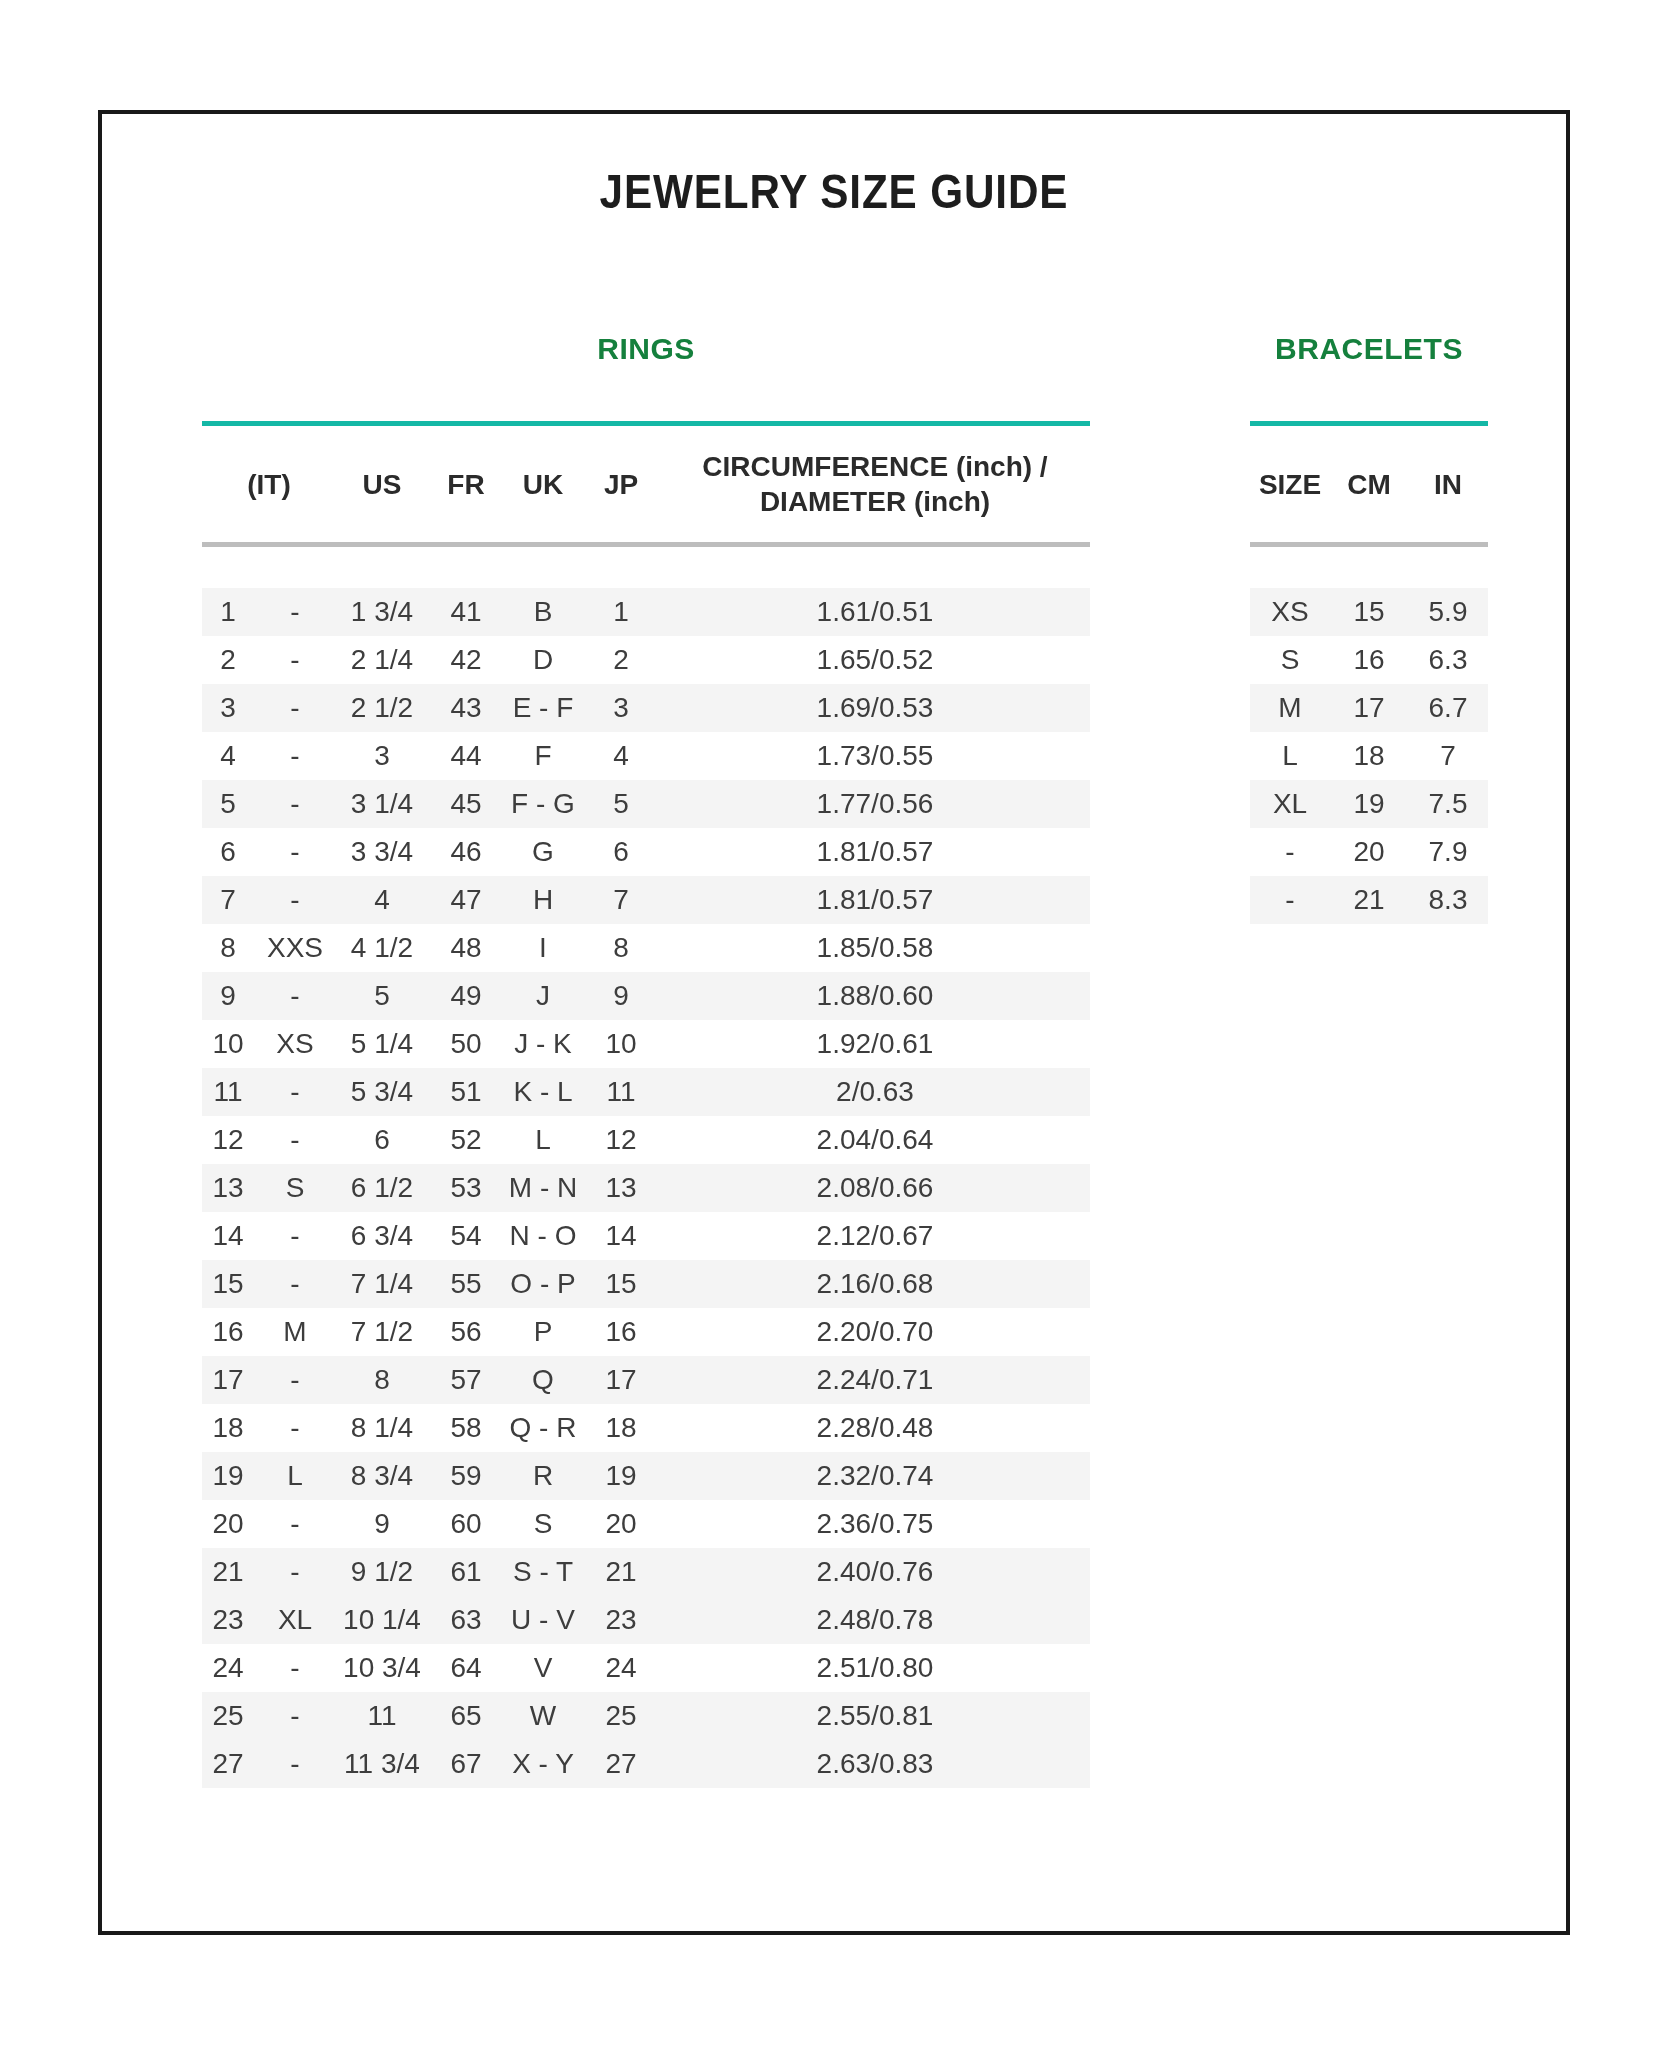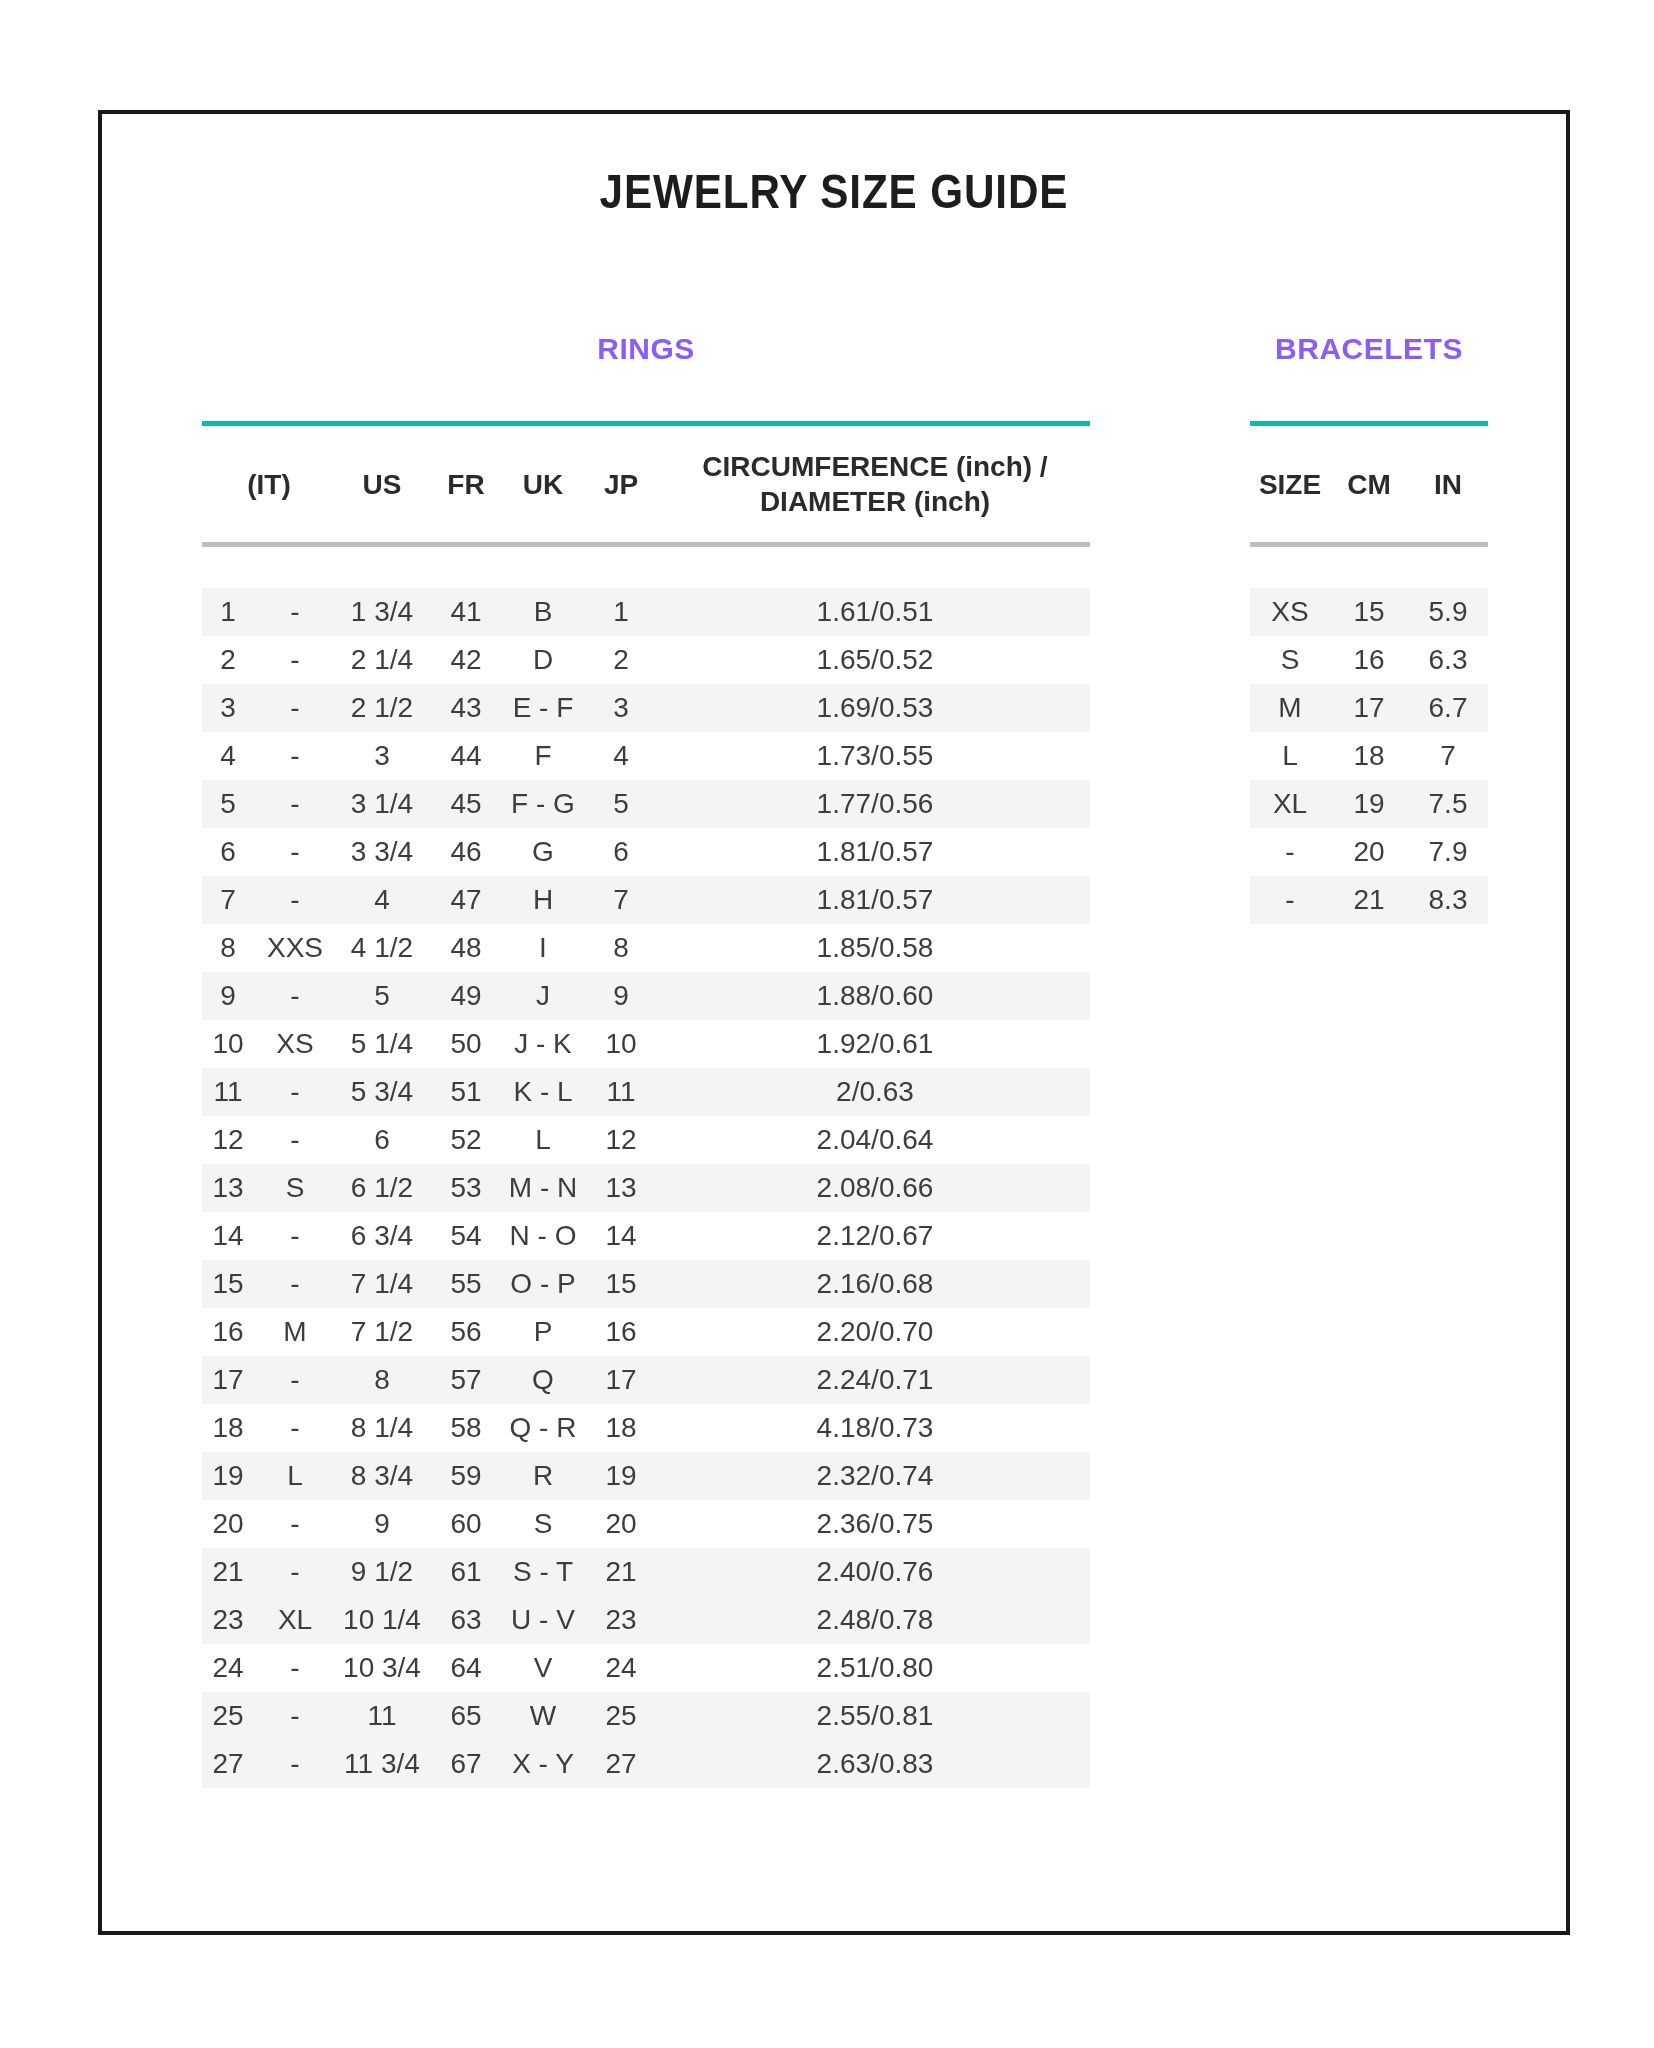--- a/index.html
+++ b/index.html
@@ -10,21 +10,21 @@
   .frame{
     position:absolute;left:98px;top:110px;width:1472px;height:1825px;
     border:4px solid #191919;box-sizing:border-box;background:#ffffff;
   }
   .title{
     position:absolute;left:0;right:0;top:50px;margin:0;text-align:center;
     font-size:48px;font-weight:700;color:#1d1d1d;letter-spacing:1px;
     transform:scaleX(.88);
   }
   .section-heading{
-    position:absolute;margin:0;font-size:30px;font-weight:700;color:#8b5cf6;
+    position:absolute;margin:0;font-size:30px;font-weight:700;color:#15803d;
     text-align:center;letter-spacing:.5px;
   }
   .rings-heading{left:100px;width:888px;top:218px;}
   .bracelets-heading{left:1148px;width:238px;top:218px;}
   table{
     position:absolute;border-collapse:separate;border-spacing:0;table-layout:fixed;
     border-top:5px solid #14b8a6;
   }
   .rings-table{left:100px;top:307px;width:888px;}
   .bracelets-table{left:1148px;top:307px;width:238px;}
@@ -231,21 +231,21 @@
             <td>17</td>
             <td>2.24/0.71</td>
           </tr>
           <tr>
             <td>18</td>
             <td>-</td>
             <td>8 1/4</td>
             <td>58</td>
             <td>Q - R</td>
             <td>18</td>
-            <td>4.18/0.73</td>
+            <td>2.28/0.48</td>
           </tr>
           <tr class="striped">
             <td>19</td>
             <td>L</td>
             <td>8 3/4</td>
             <td>59</td>
             <td>R</td>
             <td>19</td>
             <td>2.32/0.74</td>
           </tr>

